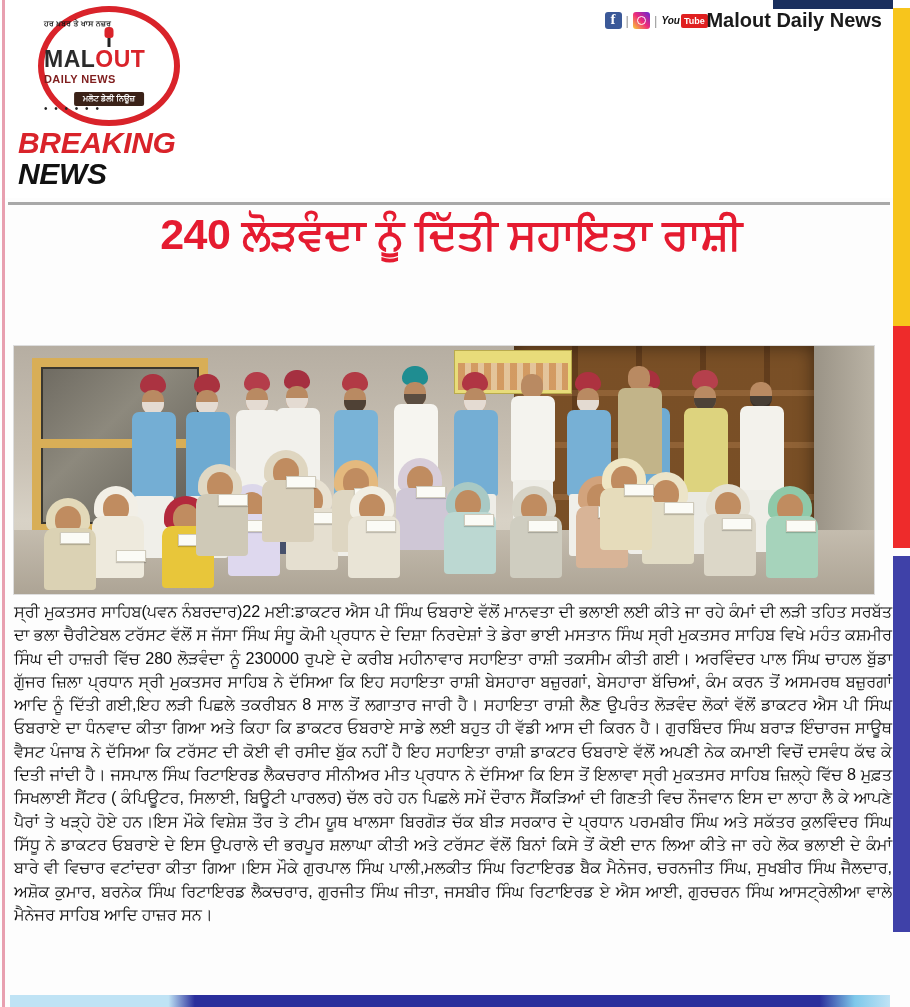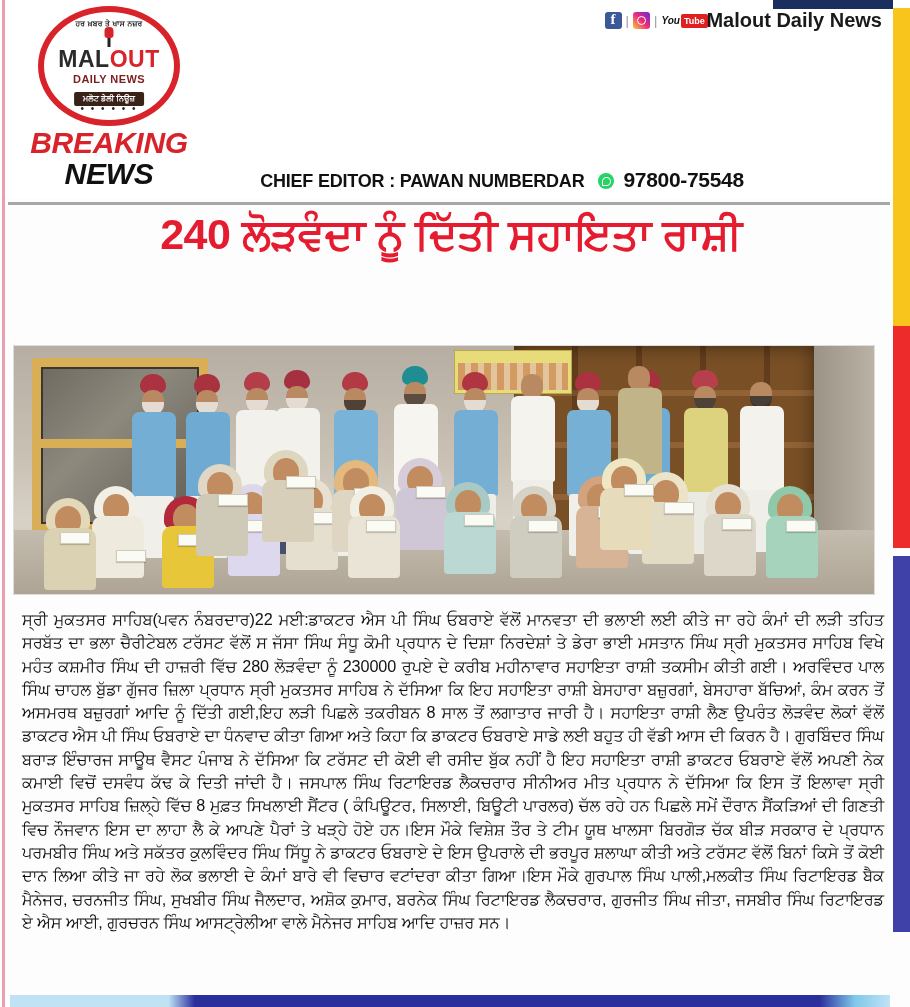--- a/index.html
+++ b/index.html
@@ -68,21 +68,20 @@
   .masthead {
     position: absolute;
     left: 0; top: 0;
     width: 910px; height: 198px;
     background: #ffffff;
   }
   .logo-block {
     position: absolute;
     left: 18px; top: 4px;
     width: 182px; height: 192px;
-    text-align: center;
   }
   .logo-oval {
     position: relative;
     margin: 2px auto 0 auto;
     width: 142px; height: 120px;
     border: 6px solid #d9232a;
     border-radius: 50%;
     background: #ffffff;
     box-sizing: border-box;
   }
@@ -450,21 +449,21 @@
     left: 14px; top: 600px;
     width: 878px;
     color: #111;
     font-size: 16.2px;
     line-height: 23.3px;
     text-align: justify;
     text-justify: inter-word;
     font-weight: 500;
     letter-spacing: -.1px;
   }
-  .article p { margin: 8px; }
+  .article p { margin: 0; }
 </style>
 </head>
 <body>
 
 <div id="page">
 
   <div class="edge-left"></div>
   <div class="edge-right-yellow"></div>
   <div class="edge-right-red"></div>
   <div class="edge-right-blue"></div>
@@ -498,25 +497,20 @@
       <span class="ic-yt">
         <span class="yt-word">You</span>
         <span class="yt-box">Tube</span>
       </span>
       <span class="brandname">Malout Daily News</span>
     </div>
 
     <div class="nameplate">
     </div>
 
-    <div class="editorline">
-      <span class="lbl">CHIEF EDITOR : PAWAN NUMBERDAR</span>
-      <span class="wa-icon"></span>
-      <span class="phone">97800-75548</span>
-    </div>
   </div>
 
   <div class="rule-grey"></div>
 
   <div class="headline">
     <div class="hl-2"><span>240</span> <span>ਲੋੜਵੰਦਾ ਨੂੰ ਦਿੱਤੀ ਸਹਾਇਤਾ ਰਾਸ਼ੀ</span></div>
   </div>
 
   <div class="photo-wrap">
     <div class="ph ph-wall"></div>

